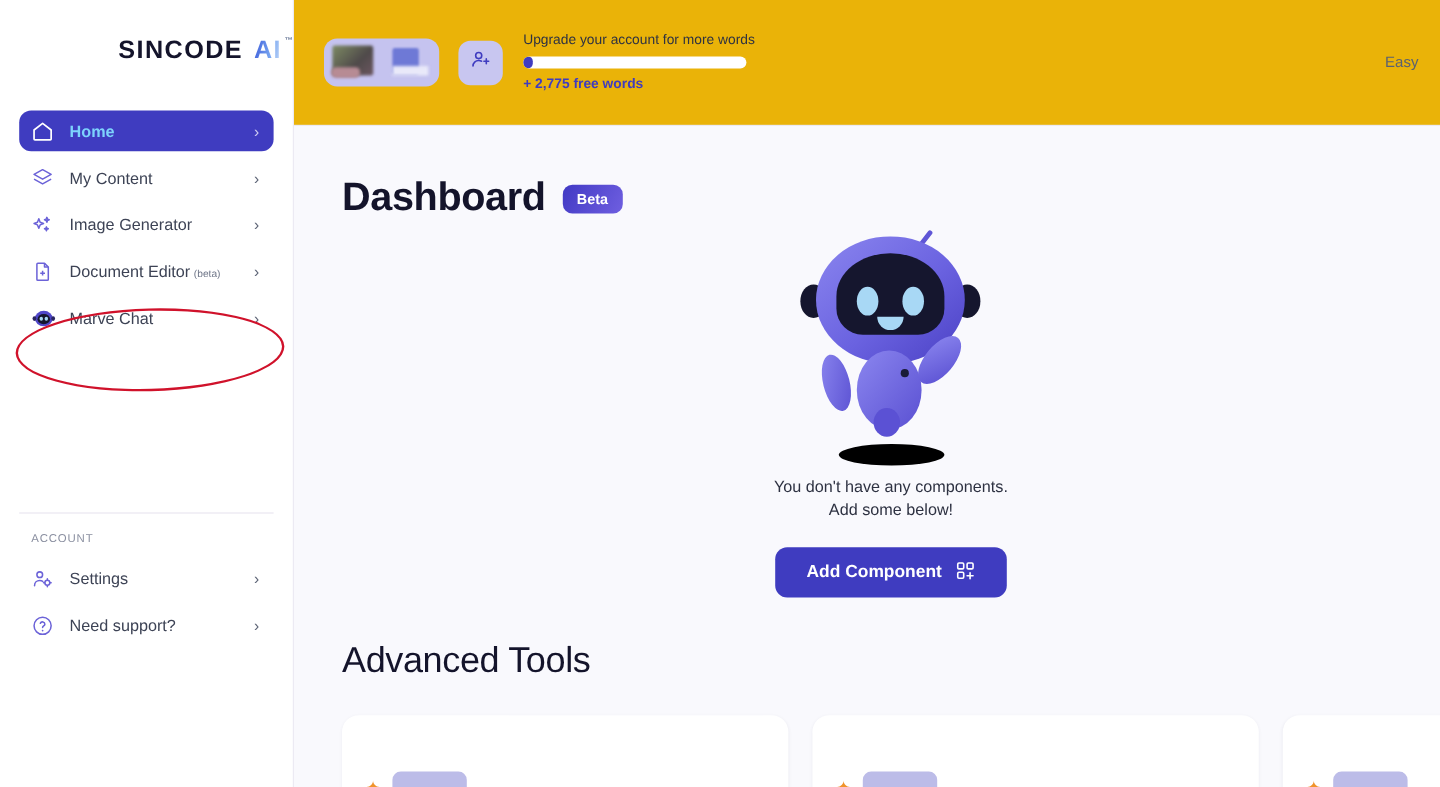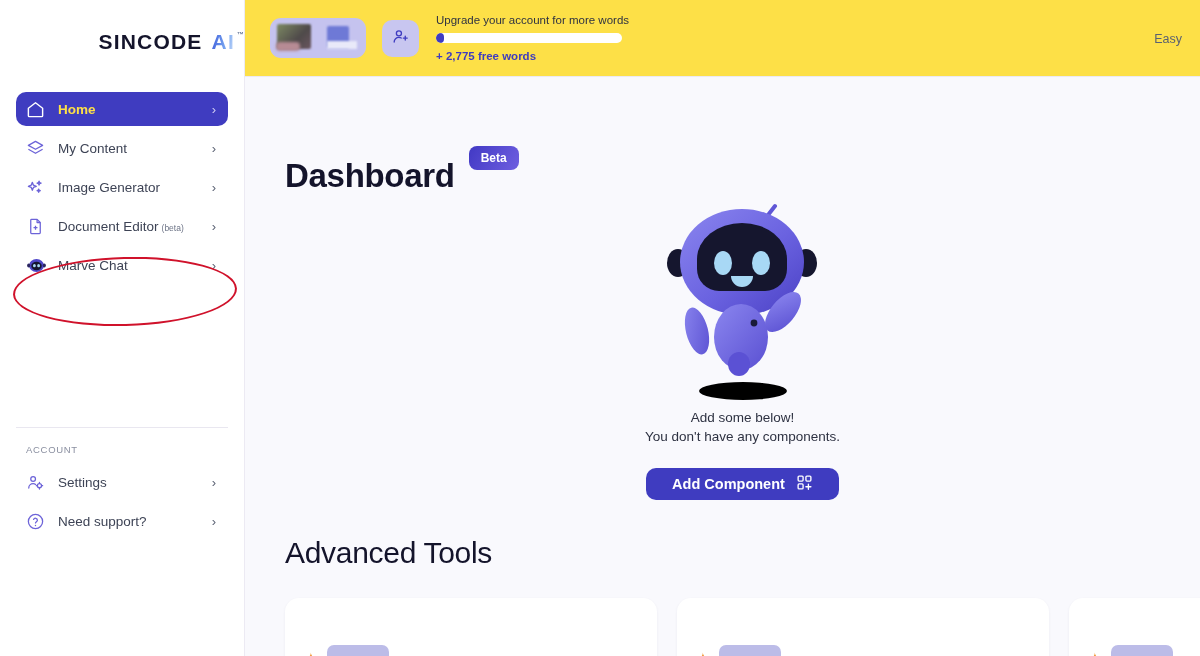--- a/index.html
+++ b/index.html
@@ -44,21 +44,21 @@
     cursor: pointer; position: relative;
   }
   .nav-item .ico { width: 24px; display: flex; align-items: center; flex: 0 0 24px; }
   .nav-item .lbl {
     font-size: 13.5px; color: #3d4355; margin-left: 8px;
     white-space: nowrap; display: flex; align-items: baseline;
   }
   .nav-item .sup { font-size: 8.5px; color: #6d7487; margin-left: 3px; text-align: center; }
   .nav-item .chev { margin-left: auto; color: #5c6375; font-size: 13px; line-height: 1; }
   .nav-item.active { background: #3f3cc0; }
-  .nav-item.active .lbl { color: #fde047; font-weight: 700; }
+  .nav-item.active .lbl { color: #7dd3fc; font-weight: 700; }
   .nav-item.active .chev { color: #cfcdf2; }
 
   .divider { height: 1px; background: #e9e7f0; margin: 0 16px; }
   .acct-label {
     font-size: 9.5px; color: #8a8fa0; letter-spacing: 0.7px;
     padding: 16px 0 10px 26px;
   }
   .theme-block { padding: 22px 0 0 26px; }
   .theme-title { font-size: 13px; font-weight: 700; color: #14142b; }
   .toggle {
@@ -79,21 +79,21 @@
     width: 224px; height: 69px;
     border: 2.4px solid #d0122b; border-radius: 50%;
     transform: rotate(-1.5deg);
     pointer-events: none;
   }
 
   
   .main { flex: 1; height: 656px; background: #f9f9fd; overflow: hidden; position: relative; }
 
   .topbar {
-    height: 77px; background: #fde047;
+    height: 105px; background: #eab308;
     border-bottom: 1px solid #eceaf3;
     display: flex; align-items: center;
     padding: 0 18px 0 25px;
   }
   .thumb-pill {
     width: 96px; height: 40px; border-radius: 11px;
     background: #c5c3ef; flex: 0 0 96px;
     position: relative; overflow: hidden;
   }
   .thumb-pill .sh1 {
@@ -129,39 +129,39 @@
   .free-words {
     margin-top: 7px; font-size: 11.5px; font-weight: 700; color: #3f3cc0;
     white-space: nowrap;
   }
   .topbar-right { margin-left: auto; }
   .easy-text { font-size: 12.5px; color: #5a6172; white-space: nowrap; }
 
   
   .content { padding: 0 0 0 40px; position: relative; height: 555px; }
   .page-title-row { display: flex; align-items: center; padding-top: 40px; }
-  .page-title { font-size: 33px; font-weight: 700; color: #14142b; letter-spacing: -0.3px; margin-top: 40px; }
+  .page-title { font-size: 33px; font-weight: 700; color: #14142b; letter-spacing: -0.3px; }
   .beta {
     margin-left: 14px; margin-top: 4px;
     padding: 5px 12px; border-radius: 8px;
     background: linear-gradient(120deg,#4139c4 0%,#6f5fe0 100%);
     color: #ffffff; font-size: 12px; font-weight: 700;
   }
 
   .empty-state { margin-top: 6px; display: flex; flex-direction: column; align-items: center; }
   .robot { width: 176px; height: 200px; position: relative; }
   .empty-text {
     margin-top: 7px; text-align: center;
     font-size: 13.5px; color: #2e3242; line-height: 1.42;
   }
   .add-btn {
     margin-top: 22px;
     background: #3f3cc0; color: #fff;
     border: none; border-radius: 10px;
-    height: 32px; padding: 0 26px;
+    height: 42px; padding: 0 26px;
     font-size: 14.5px; font-weight: 700;
     font-family: "Liberation Sans", sans-serif;
     display: flex; align-items: center; gap: 11px; cursor: pointer;
   }
 
   .tools-title {
     margin-top: 36px; font-size: 30px; font-weight: 400;
     color: #14142b; letter-spacing: -0.3px;
   }
   .cards { display: flex; gap: 20px; margin-top: 28px; }
@@ -368,22 +368,22 @@
             <circle cx="99" cy="122" r="3.4" fill="#1a1b38"></circle>
 
             <ellipse cx="42" cy="130" rx="11" ry="24" transform="rotate(-14 42 130)" fill="url(#limbg)"></ellipse>
             <ellipse cx="128" cy="111" rx="12" ry="24" transform="rotate(40 128 111)" fill="url(#limbg)"></ellipse>
 
             <ellipse cx="88" cy="190" rx="44" ry="9" fill="#000000"></ellipse>
           </svg>
         </div>
 
         <div class="empty-text">
+          <div>You don't have any components.</div>
           <div>Add some below!</div>
-          <div>You don't have any components.</div>
         </div>
 
         <button class="add-btn">
           <span>Add Component</span>
           <span>
             <svg width="17" height="17" viewBox="0 0 24 24" fill="none" stroke="#ffffff" stroke-width="1.9" stroke-linecap="round">
               <rect x="3" y="3" width="7" height="7" rx="1.4"></rect>
               <rect x="14" y="3" width="7" height="7" rx="1.4"></rect>
               <rect x="3" y="14" width="7" height="7" rx="1.4"></rect>
               <path d="M17.5 14.5v7M14 18h7"></path>

